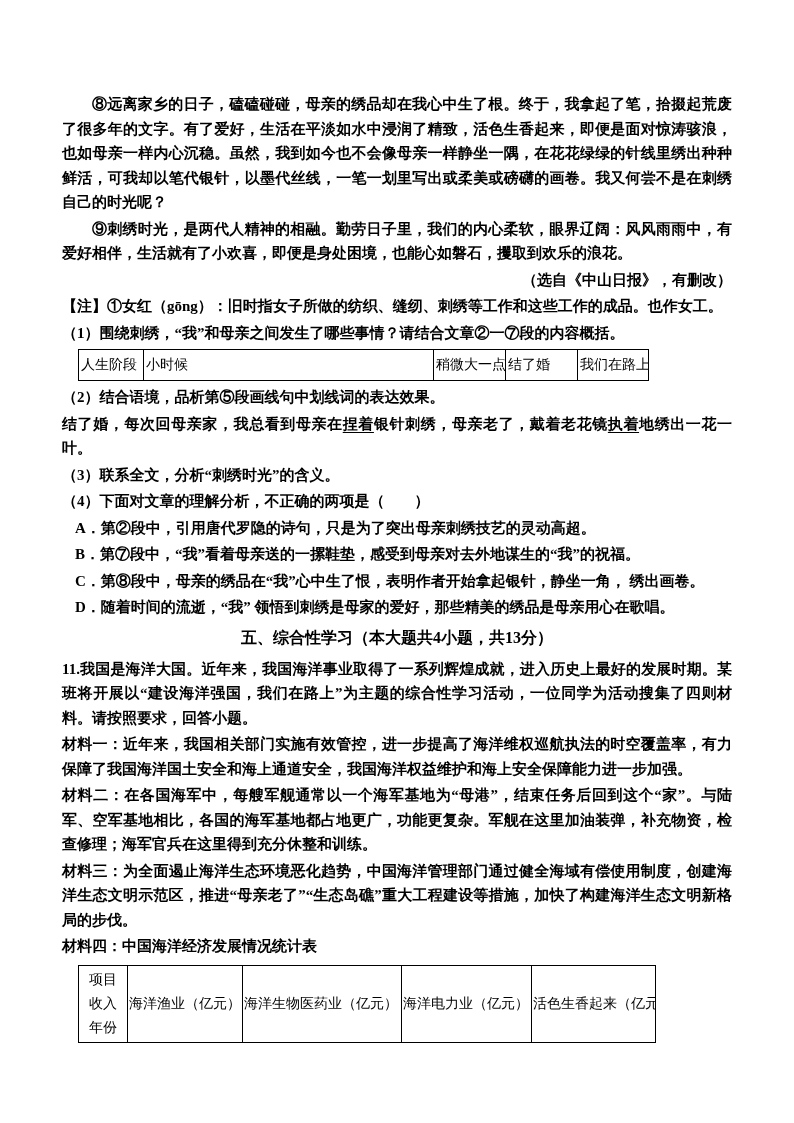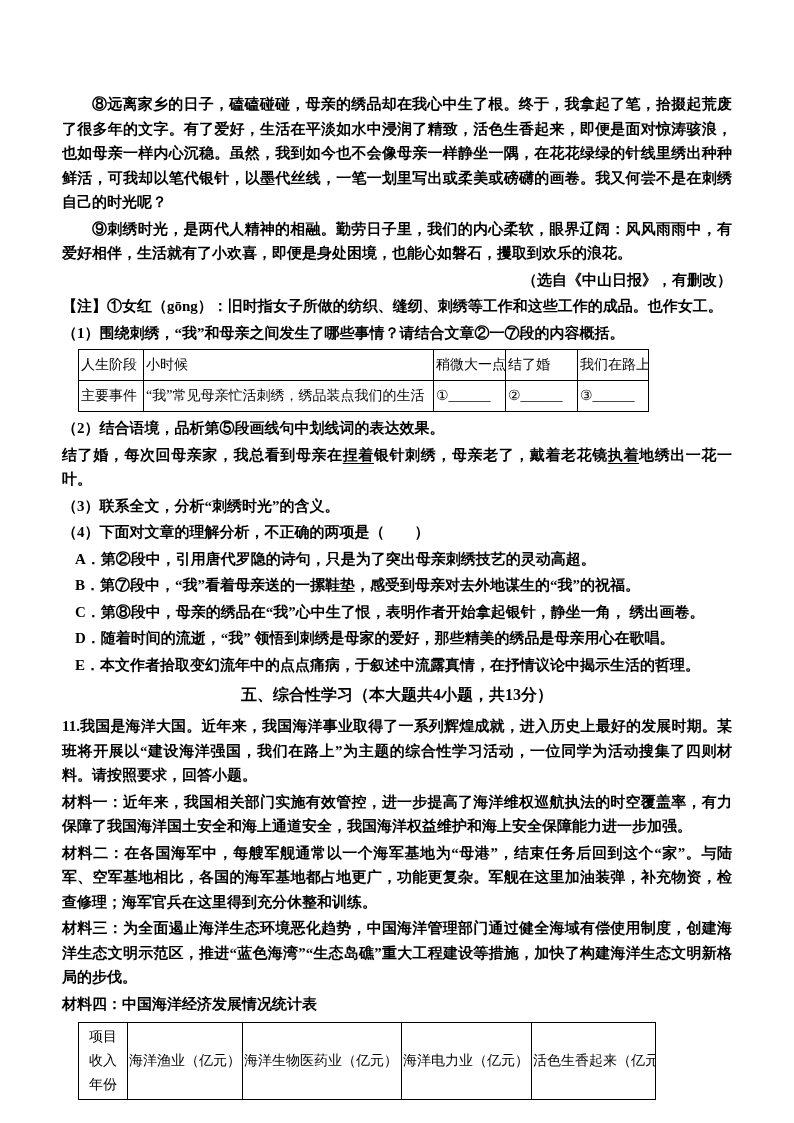--- a/index.html
+++ b/index.html
@@ -51,48 +51,40 @@
         <col style="width:71px">
     </colgroup>
     <tbody>
       <tr>
         <td>人生阶段</td>
         <td>小时候</td>
         <td>稍微大一点</td>
         <td>结了婚</td>
         <td>我们在路上</td>
       </tr>
-      <tr>
-        <td>主要事件</td>
-        <td>“我”常见母亲忙活刺绣，绣品装点我们的生活</td>
-        <td>①______</td>
-        <td>②______</td>
-        <td>③______</td>
-      </tr>
     </tbody>
   </table>
 
   <p>（2）结合语境，品析第⑤段画线句中划线词的表达效果。</p>
   <p><span>结了婚，每次回母亲家，我总看到母亲在</span><span class="u">捏着</span><span>银针刺绣，母亲老了，戴着老花镜</span><span class="u">执着</span><span>地绣出一花一叶。</span></p>
 
   <p>（3）联系全文，分析“刺绣时光”的含义。</p>
   <p>（4）下面对文章的理解分析，不正确的两项是（　　）</p>
 
   <p class="opt">A．第②段中，引用唐代罗隐的诗句，只是为了突出母亲刺绣技艺的灵动高超。</p>
   <p class="opt">B．第⑦段中，“我”看着母亲送的一摞鞋垫，感受到母亲对去外地谋生的“我”的祝福。</p>
   <p class="opt">C．第⑧段中，母亲的绣品在“我”心中生了恨，表明作者开始拿起银针，静坐一角， 绣出画卷。</p>
   <p class="opt">D．随着时间的流逝，“我” 领悟到刺绣是母家的爱好，那些精美的绣品是母亲用心在歌唱。</p>
-  <p class="opt">E．本文作者拾取变幻流年中的点点痛病，于叙述中流露真情，在抒情议论中揭示生活的哲理。</p>
 
   <h2 class="sec">五、综合性学习（本大题共4小题，共13分）</h2>
 
   <p>11.我国是海洋大国。近年来，我国海洋事业取得了一系列辉煌成就，进入历史上最好的发展时期。某班将开展以“建设海洋强国，我们在路上”为主题的综合性学习活动，一位同学为活动搜集了四则材料。请按照要求，回答小题。</p>
   <p>材料一：近年来，我国相关部门实施有效管控，进一步提高了海洋维权巡航执法的时空覆盖率，有力保障了我国海洋国土安全和海上通道安全，我国海洋权益维护和海上安全保障能力进一步加强。</p>
   <p>材料二：在各国海军中，每艘军舰通常以一个海军基地为“母港”，结束任务后回到这个“家”。与陆军、空军基地相比，各国的海军基地都占地更广，功能更复杂。军舰在这里加油装弹，补充物资，检查修理；海军官兵在这里得到充分休整和训练。</p>
-  <p>材料三：为全面遏止海洋生态环境恶化趋势，中国海洋管理部门通过健全海域有偿使用制度，创建海洋生态文明示范区，推进“蓝色海湾”“生态岛礁”重大工程建设等措施，加快了构建海洋生态文明新格局的步伐。</p>
+  <p>材料三：为全面遏止海洋生态环境恶化趋势，中国海洋管理部门通过健全海域有偿使用制度，创建海洋生态文明示范区，推进“母亲老了”“生态岛礁”重大工程建设等措施，加快了构建海洋生态文明新格局的步伐。</p>
   <p>材料四：中国海洋经济发展情况统计表</p>
 
   <table class="t2">
     <colgroup>
       <col style="width:49px">
         <col style="width:115px">
         <col style="width:159px">
         <col style="width:130px">
         <col style="width:124px">
     </colgroup>

